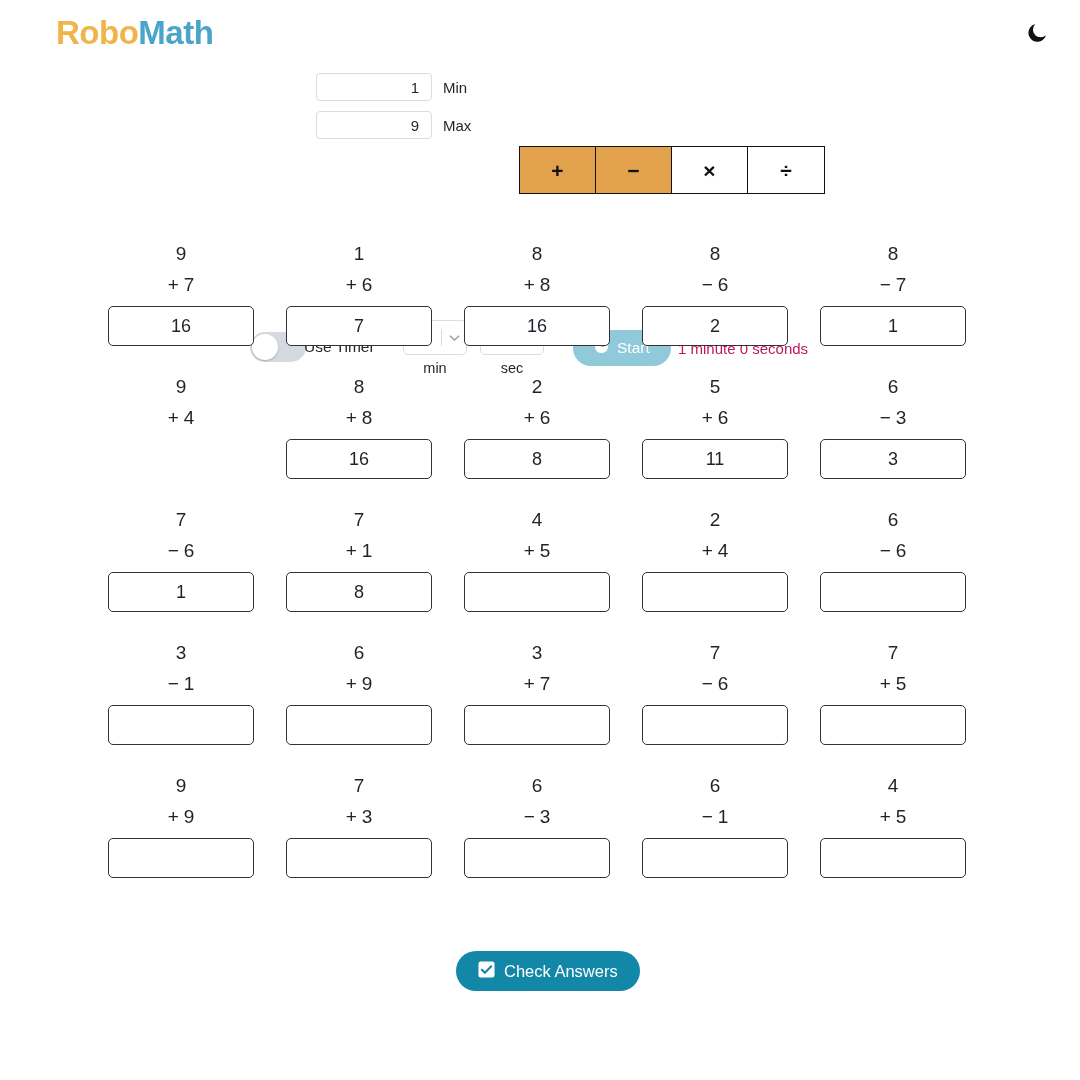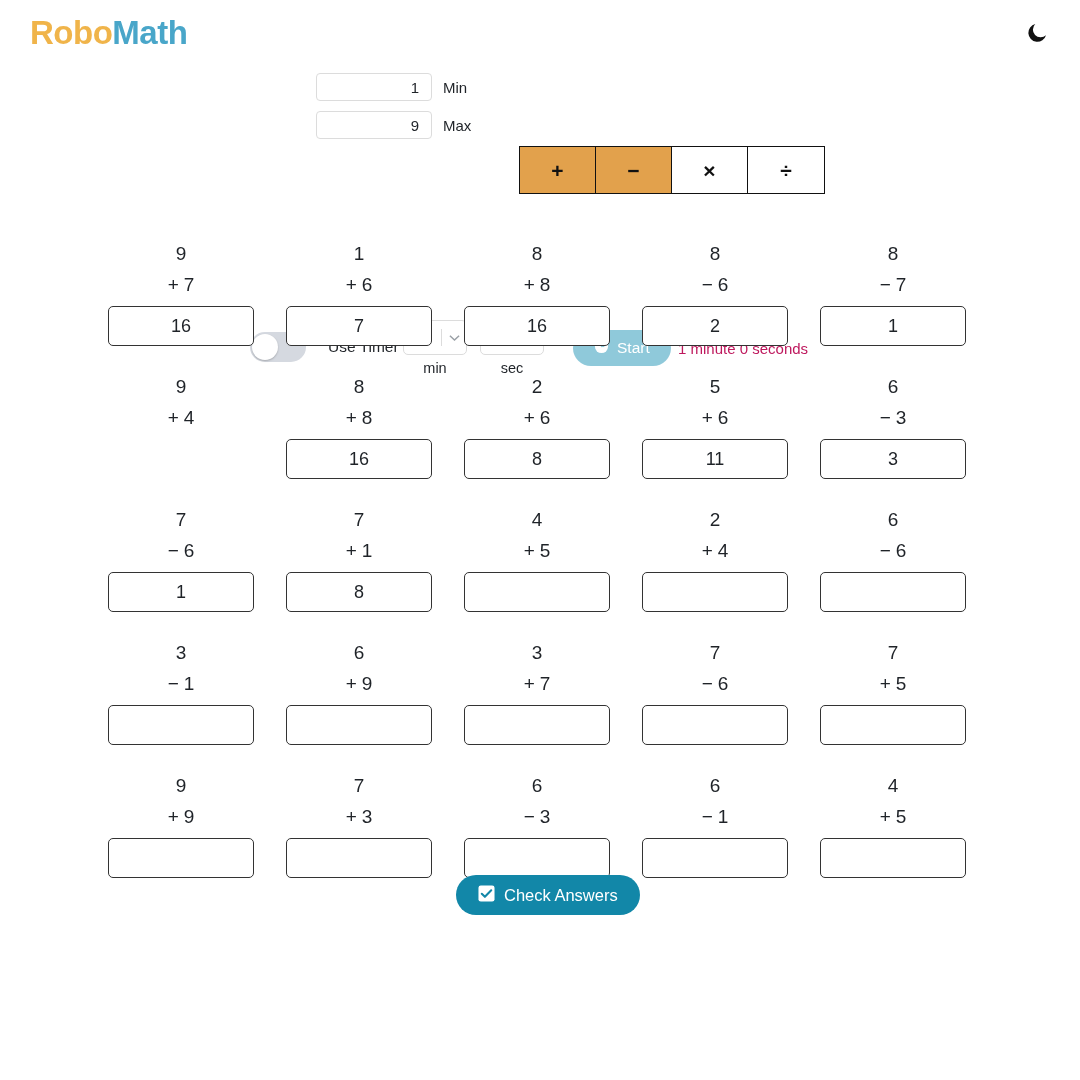--- a/index.html
+++ b/index.html
@@ -11,21 +11,21 @@
     color: #1f2328;
     overflow: hidden;
   }
 
   
   .header {
     position: relative;
     height: 64px;
     display: flex;
     align-items: center;
-    padding: 0 38px 0 30px;
+    padding: 0 38px 0 56px;
   }
   .logo {
     font-size: 33px;
     font-weight: 700;
     letter-spacing: -0.5px;
     white-space: nowrap;
     line-height: 1;
   }
   .logo .robo { color: #f0b44a; }
   .logo .math { color: #49a6c9; }
@@ -164,21 +164,21 @@
     left: 2px;
     top: 2px;
     width: 26px;
     height: 26px;
     border-radius: 50%;
     background: #ffffff;
     box-shadow: 0 1px 2px rgba(0,0,0,0.22);
   }
   .use-timer-label {
     position: absolute;
-    left: 328px;
+    left: 304px;
     top: 182px;
     font-size: 15.5px;
     color: #1f2328;
   }
 
   .sel-wrap {
     position: absolute;
     top: 164px;
     text-align: center;
   }
@@ -295,21 +295,21 @@
     font-size: 18px;
     font-family: "Liberation Sans", sans-serif;
     color: #1f2328;
     padding: 0;
   }
 
   
   .check-btn {
     position: absolute;
     left: 456px;
-    top: 875px;
+    top: 951px;
     height: 40px;
     display: inline-flex;
     align-items: center;
     gap: 9px;
     padding: 0 22px;
     border: none;
     border-radius: 20px;
     background: #1287a8;
     color: #ffffff;
     font-size: 16.5px;

